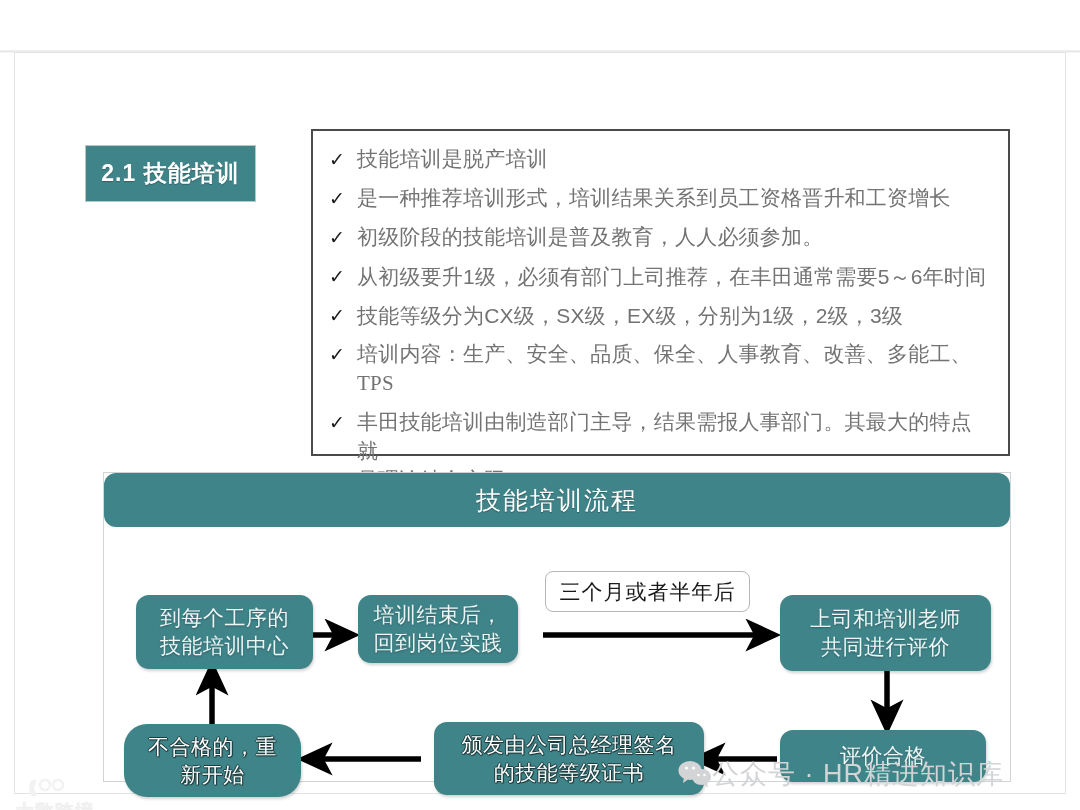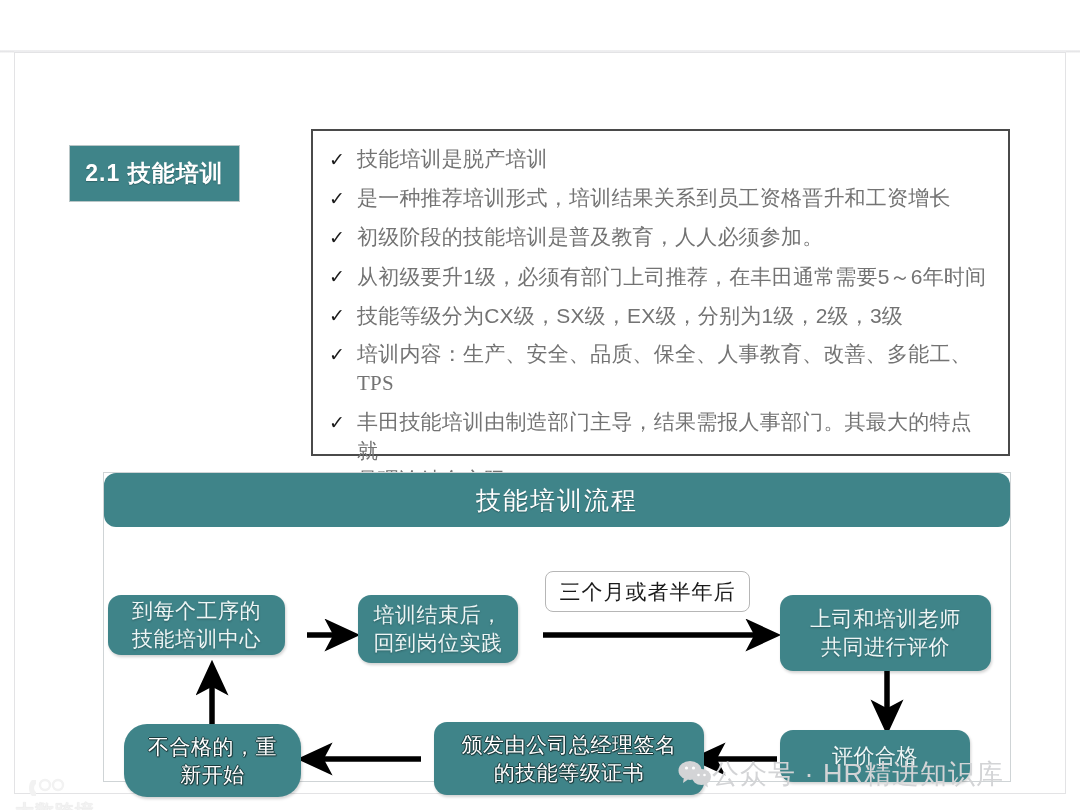--- a/index.html
+++ b/index.html
@@ -32,21 +32,21 @@
     left: 0px;
     top: 50px;
     width: 1080px;
     height: 3px;
     background: linear-gradient(to bottom, #f3f3f4, #e6e6e8, #fafafa);
   }
 
   
   #section-tag {
     position: absolute;
-    left: 54px;
+    left: 70px;
     top: 92px;
     width: 171px;
     height: 57px;
     background: #3f8489;
     border: 1px solid #b9c6c7;
     box-sizing: border-box;
     display: flex;
     align-items: center;
     justify-content: center;
     color: #ffffff;
@@ -273,40 +273,40 @@
 
         <line x1="783" y1="144" x2="783" y2="201" stroke="#000000" stroke-width="5.5" marker-end="url(#ah)"></line>
 
         <line x1="673" y1="232" x2="593" y2="232" stroke="#000000" stroke-width="5.5" marker-end="url(#ah)"></line>
 
         <line x1="317" y1="232" x2="200" y2="232" stroke="#000000" stroke-width="5.5" marker-end="url(#ah)"></line>
 
         <line x1="108" y1="199" x2="108" y2="140" stroke="#000000" stroke-width="5.5" marker-end="url(#ah)"></line>
       </svg>
 
-      <div class="node" style="left:4px; top:68px; width:177px; height:60px;">
+      <div class="node" style="left:32px; top:68px; width:177px; height:74px;">
         <span style="white-space:pre-line;">到每个工序的
 技能培训中心</span>
       </div>
 
       <div class="node" style="left:254px; top:68px; width:160px; height:68px;">
         <span style="white-space:pre-line;">培训结束后，
 回到岗位实践</span>
       </div>
 
       <div id="note-box" style="left:441px; top:44px; width:205px; height:41px;">
         <span>三个月或者半年后</span>
       </div>
 
       <div class="node" style="left:676px; top:68px; width:211px; height:76px;">
         <span style="white-space:pre-line;">上司和培训老师
 共同进行评价</span>
       </div>
 
-      <div class="node" style="left:676px; top:203px; width:190px; height:52px;">
+      <div class="node" style="left:676px; top:203px; width:206px; height:52px;">
         <span style="white-space:pre-line;">评价合格</span>
       </div>
 
       <div class="node outline-dark" style="left:330px; top:195px; width:270px; height:73px;">
         <span style="white-space:pre-line;">颁发由公司总经理签名
 的技能等级证书</span>
       </div>
 
       <div class="node outline-dark" style="left:20px; top:197px; width:177px; height:73px;border-radius:23px;">
         <span style="white-space:pre-line;">不合格的，重

